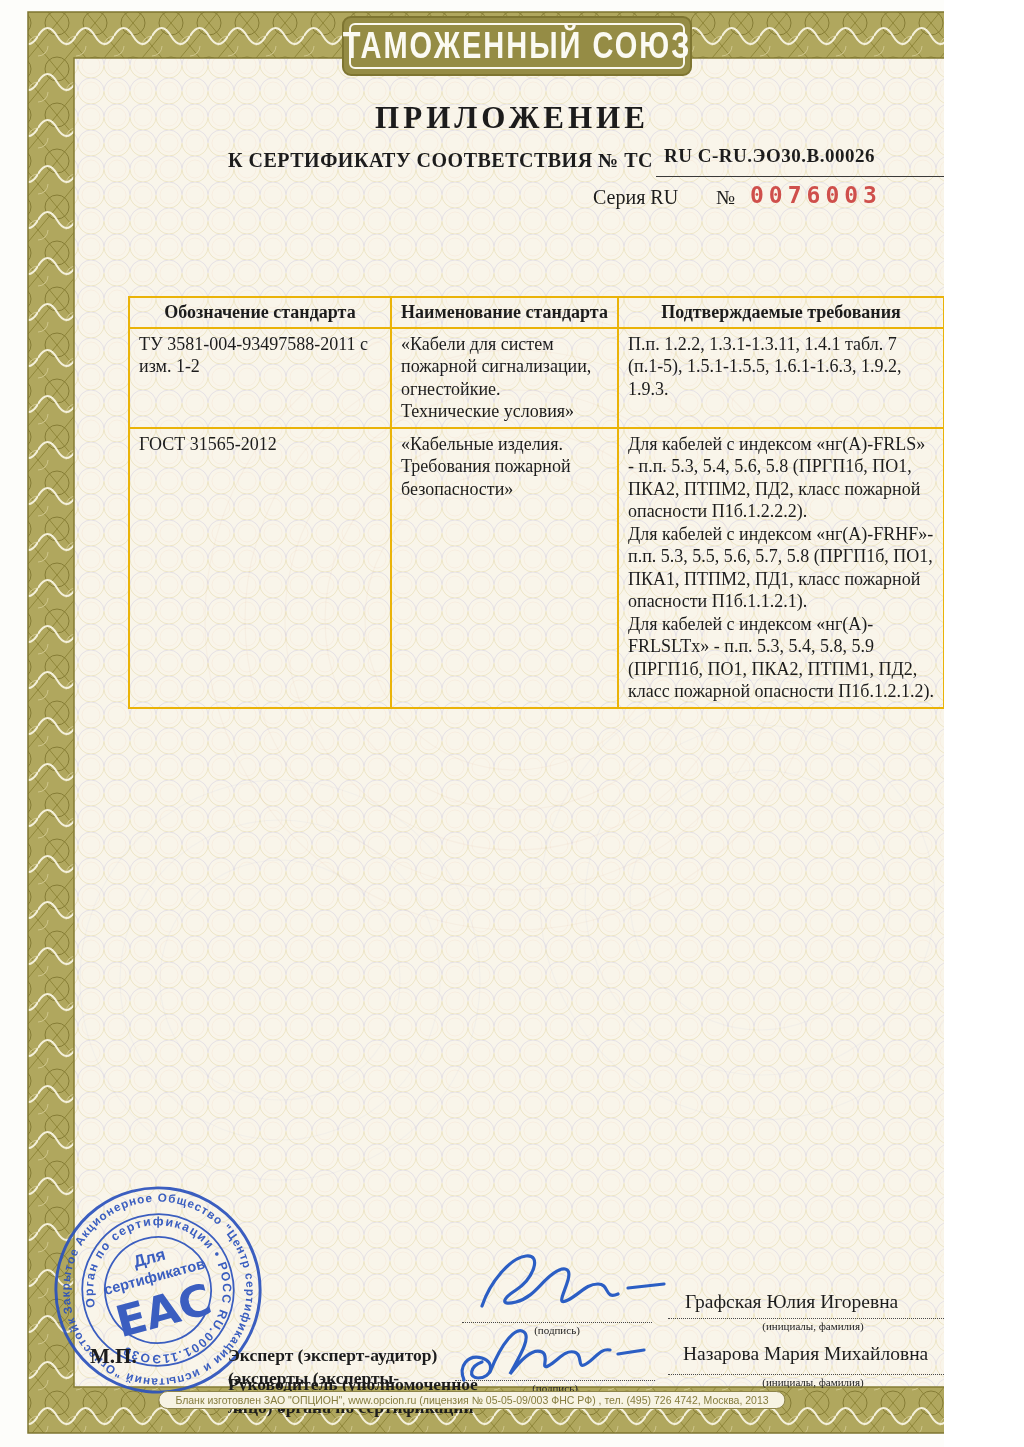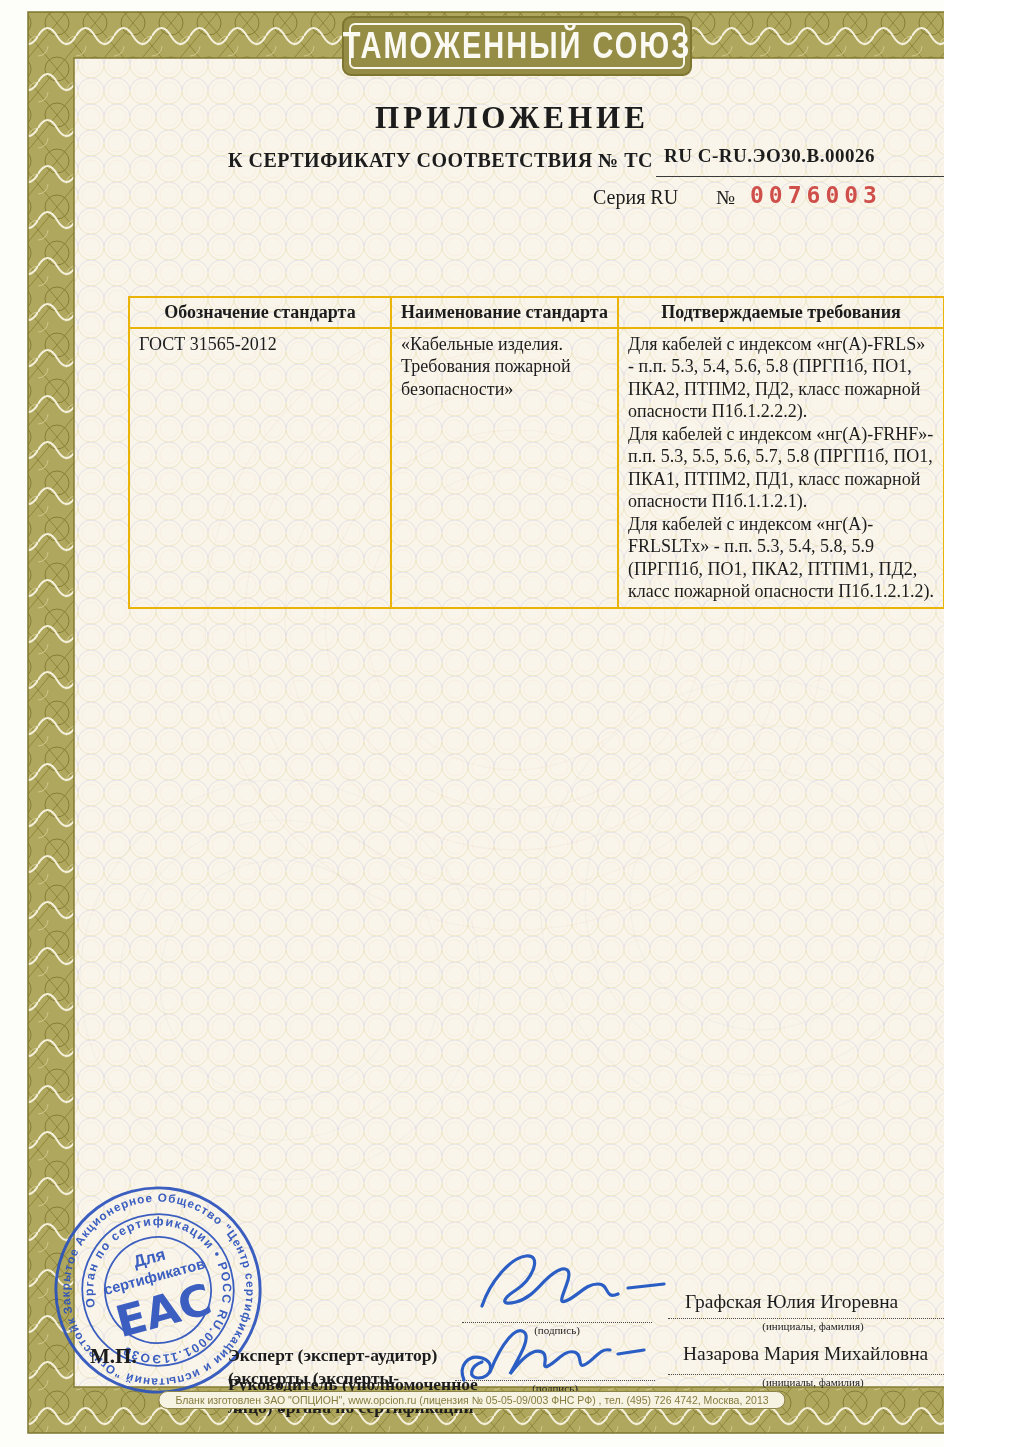--- a/index.html
+++ b/index.html
@@ -125,20 +125,26 @@
         <col class="c2">
         <col class="c3">
       </colgroup>
     <tbody>
         <tr>
       <th>Обозначение стандарта</th>
       <th>Наименование стандарта</th>
       <th>Подтверждаемые требования</th>
     </tr>
     <tr>
+      <td class="pre">ТУ 3581-004-93497588-2011 с изм. 1-2</td>
+      <td class="pre">«Кабели для систем пожарной сигнализации, огнестойкие.
+Технические условия»</td>
+      <td class="pre">П.п. 1.2.2, 1.3.1-1.3.11, 1.4.1 табл. 7 (п.1-5), 1.5.1-1.5.5, 1.6.1-1.6.3, 1.9.2, 1.9.3.</td>
+    </tr>
+    <tr>
       <td class="pre">ГОСТ 31565-2012</td>
       <td class="pre">«Кабельные изделия. Требования пожарной безопасности»</td>
       <td class="pre">Для кабелей с индексом «нг(А)-FRLS» - п.п. 5.3, 5.4, 5.6, 5.8 (ПРГП1б, ПО1, ПКА2, ПТПМ2, ПД2, класс пожарной опасности П1б.1.2.2.2).
 Для кабелей с индексом «нг(А)-FRHF»- п.п. 5.3, 5.5, 5.6, 5.7, 5.8 (ПРГП1б, ПО1, ПКА1, ПТПМ2, ПД1, класс пожарной опасности П1б.1.1.2.1).
 Для кабелей с индексом «нг(А)-FRLSLTx» - п.п. 5.3, 5.4, 5.8, 5.9 (ПРГП1б, ПО1, ПКА2, ПТПМ1, ПД2, класс пожарной опасности П1б.1.2.1.2).</td>
     </tr>
   </tbody>
     </table>
 
   <svg class="layer stamp" viewBox="0 0 220 220">

